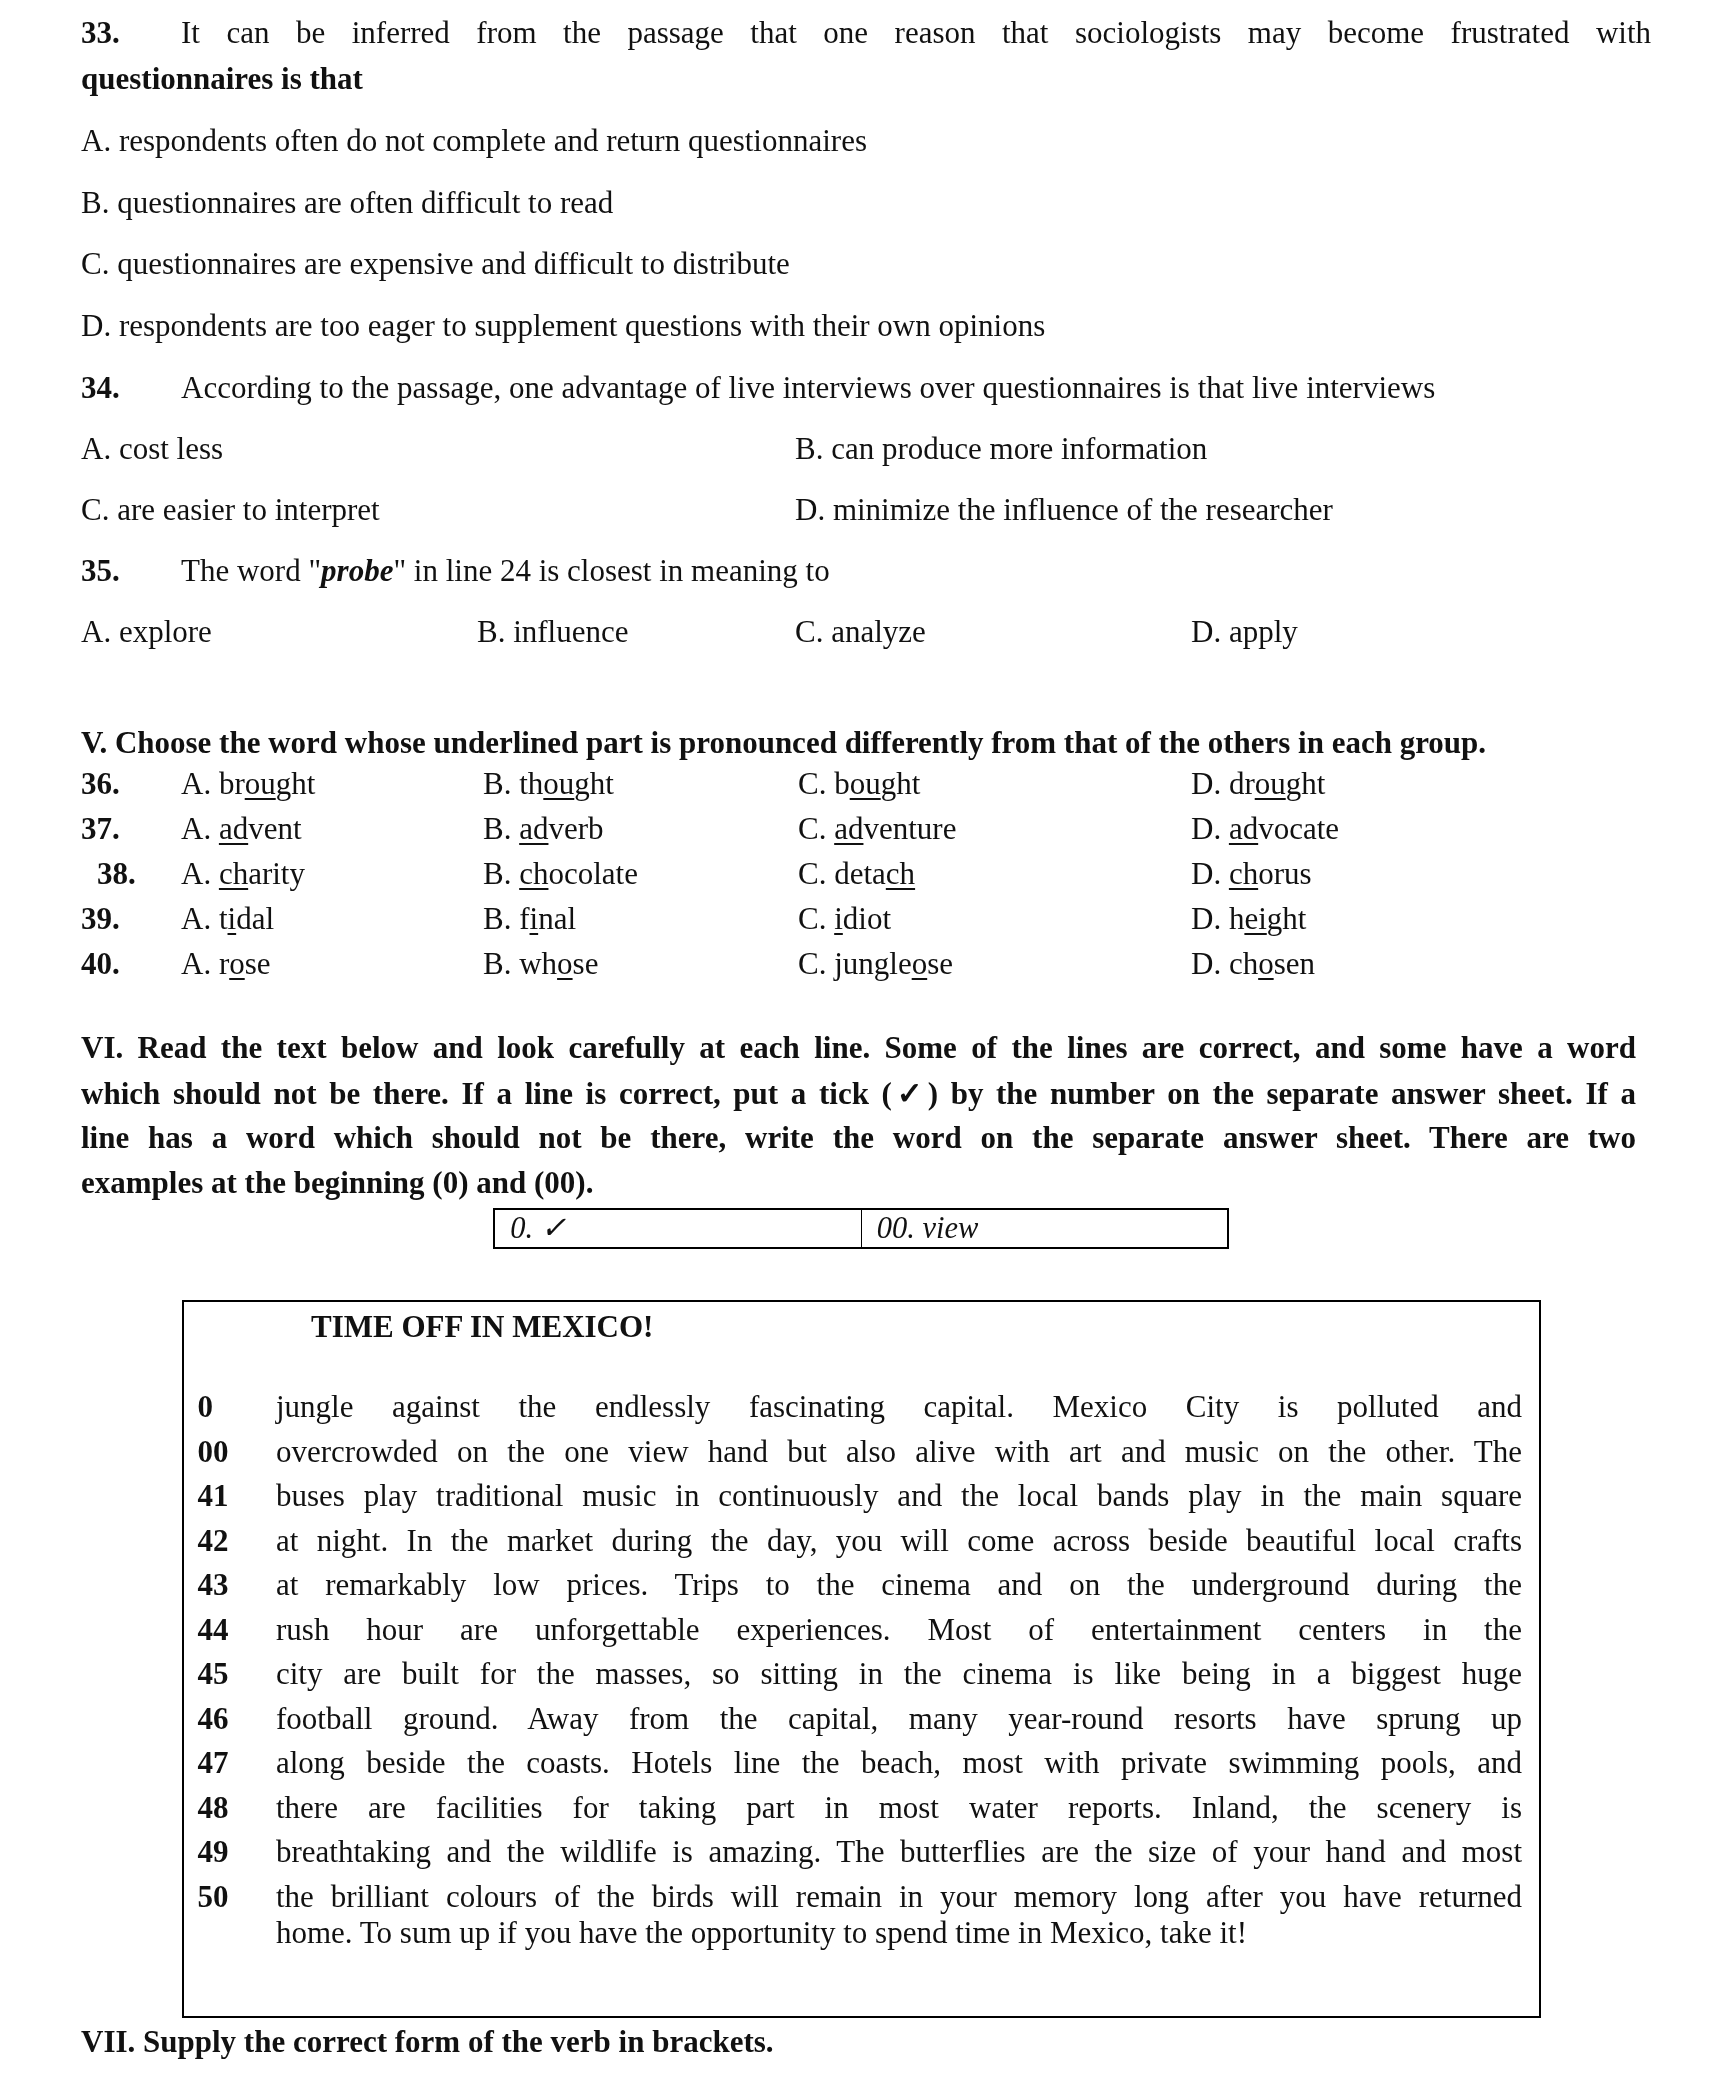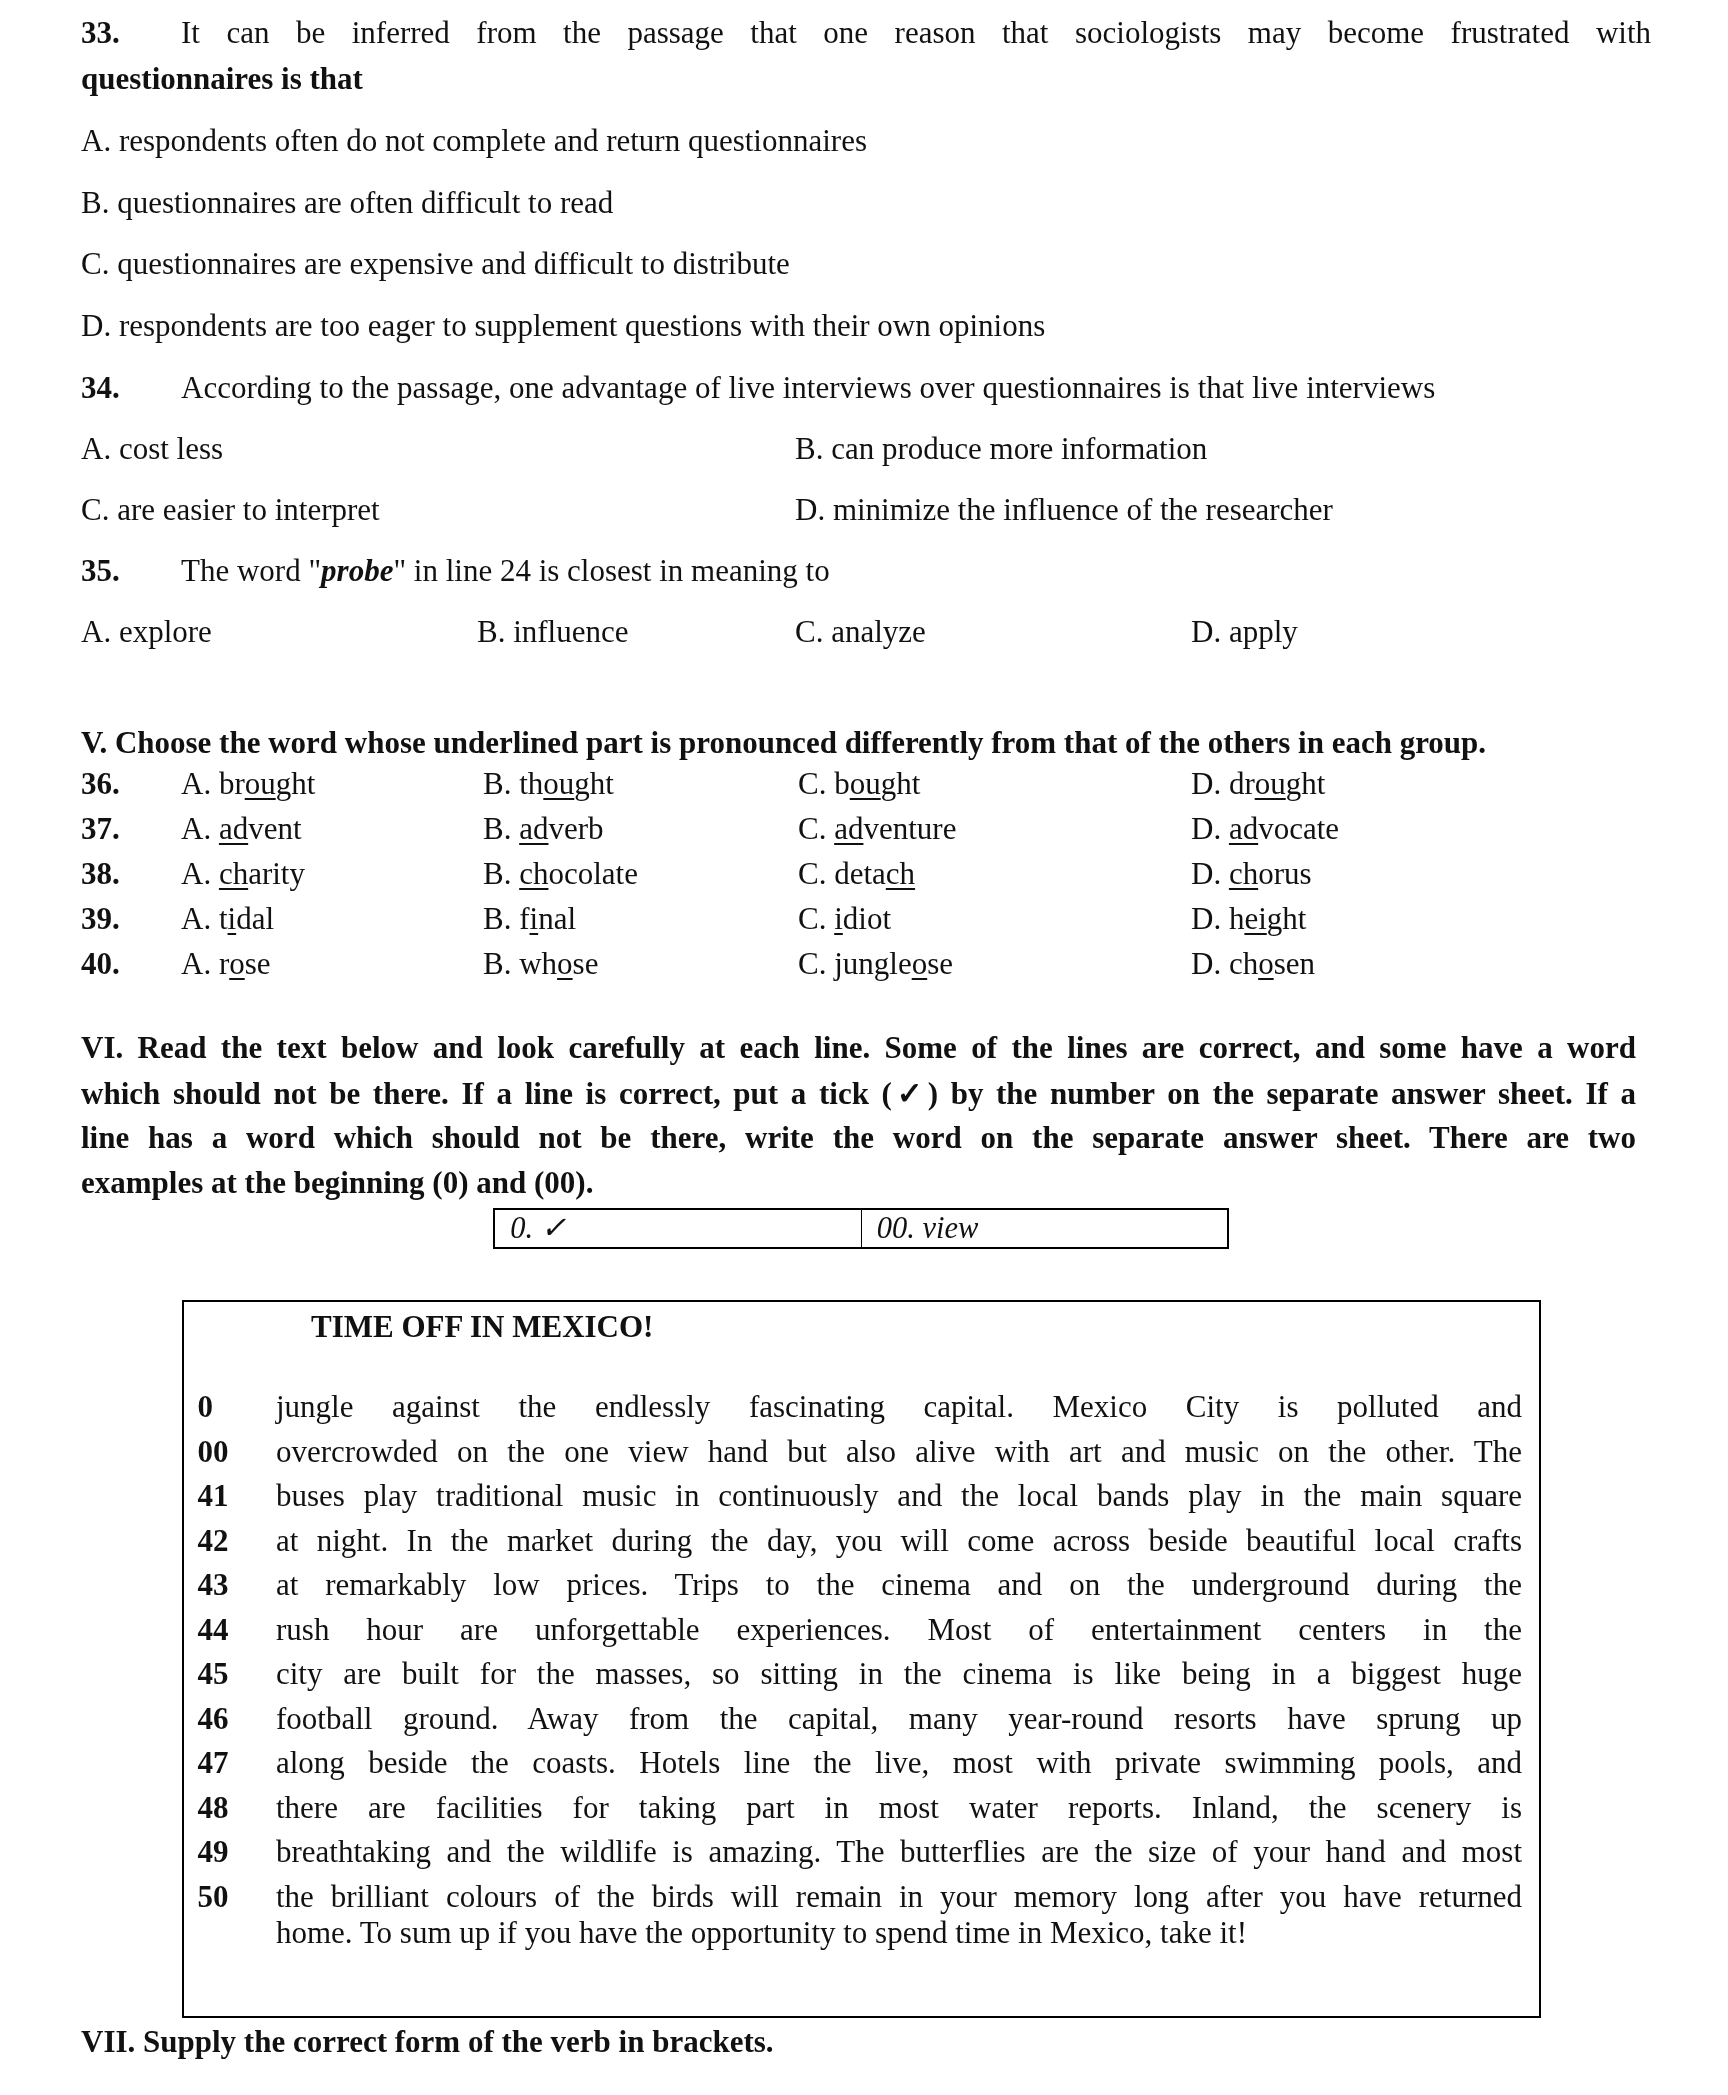--- a/index.html
+++ b/index.html
@@ -57,21 +57,21 @@
     <div class="num" style="left: 81px; top: 766px;">36.</div>
     <div class="abs" style="left: 181px; top: 766px;"><span>A.</span> <span>br</span><u>ou</u><span>ght</span></div>
     <div class="abs" style="left: 483px; top: 766px;"><span>B.</span> <span>th</span><u>ou</u><span>ght</span></div>
     <div class="abs" style="left: 798px; top: 766px;"><span>C.</span> <span>b</span><u>ou</u><span>ght</span></div>
     <div class="abs" style="left: 1191px; top: 766px;"><span>D.</span> <span>dr</span><u>ou</u><span>ght</span></div>
     <div class="num" style="left: 81px; top: 811px;">37.</div>
     <div class="abs" style="left: 181px; top: 811px;"><span>A.</span> <span></span><u>ad</u><span>vent</span></div>
     <div class="abs" style="left: 483px; top: 811px;"><span>B.</span> <span></span><u>ad</u><span>verb</span></div>
     <div class="abs" style="left: 798px; top: 811px;"><span>C.</span> <span></span><u>ad</u><span>venture</span></div>
     <div class="abs" style="left: 1191px; top: 811px;"><span>D.</span> <span></span><u>ad</u><span>vocate</span></div>
-    <div class="num" style="left: 81px; top: 856px;">38.</div>
+    <div class="num" style="left: 97px; top: 856px;">38.</div>
     <div class="abs" style="left: 181px; top: 856px;"><span>A.</span> <span></span><u>ch</u><span>arity</span></div>
     <div class="abs" style="left: 483px; top: 856px;"><span>B.</span> <span></span><u>ch</u><span>ocolate</span></div>
     <div class="abs" style="left: 798px; top: 856px;"><span>C.</span> <span>deta</span><u>ch</u><span></span></div>
     <div class="abs" style="left: 1191px; top: 856px;"><span>D.</span> <span></span><u>ch</u><span>orus</span></div>
     <div class="num" style="left: 81px; top: 901px;">39.</div>
     <div class="abs" style="left: 181px; top: 901px;"><span>A.</span> <span>t</span><u>i</u><span>dal</span></div>
     <div class="abs" style="left: 483px; top: 901px;"><span>B.</span> <span>f</span><u>i</u><span>nal</span></div>
     <div class="abs" style="left: 798px; top: 901px;"><span>C.</span> <span></span><u>i</u><span>diot</span></div>
     <div class="abs" style="left: 1191px; top: 901px;"><span>D.</span> <span>h</span><u>ei</u><span>ght</span></div>
     <div class="num" style="left: 81px; top: 946px;">40.</div>
@@ -104,21 +104,21 @@
       <div class="pline justify" style="top: 220px;">at night. In the market during the day, you will come across beside beautiful local crafts</div>
       <div class="plnum" style="top: 264px;">43</div>
       <div class="pline justify" style="top: 264px;">at remarkably low prices. Trips to the cinema and on the underground during the</div>
       <div class="plnum" style="top: 309px;">44</div>
       <div class="pline justify" style="top: 309px;">rush hour are unforgettable experiences. Most of entertainment centers in the</div>
       <div class="plnum" style="top: 353px;">45</div>
       <div class="pline justify" style="top: 353px;">city are built for the masses, so sitting in the cinema is like being in a biggest huge</div>
       <div class="plnum" style="top: 398px;">46</div>
       <div class="pline justify" style="top: 398px;">football ground. Away from the capital, many year-round resorts have sprung up</div>
       <div class="plnum" style="top: 442px;">47</div>
-      <div class="pline justify" style="top: 442px;">along beside the coasts. Hotels line the live, most with private swimming pools, and</div>
+      <div class="pline justify" style="top: 442px;">along beside the coasts. Hotels line the beach, most with private swimming pools, and</div>
       <div class="plnum" style="top: 487px;">48</div>
       <div class="pline justify" style="top: 487px;">there are facilities for taking part in most water reports. Inland, the scenery is</div>
       <div class="plnum" style="top: 531px;">49</div>
       <div class="pline justify" style="top: 531px;">breathtaking and the wildlife is amazing. The butterflies are the size of your hand and most</div>
       <div class="plnum" style="top: 576px;">50</div>
       <div class="pline justify" style="top: 576px;">the brilliant colours of the birds will remain in your memory long after you have returned</div>
     </div>
   <div class="pline" style="top:612px;">home. To sum up if you have the opportunity to spend time in Mexico, take it!</div>
 </div>
 

